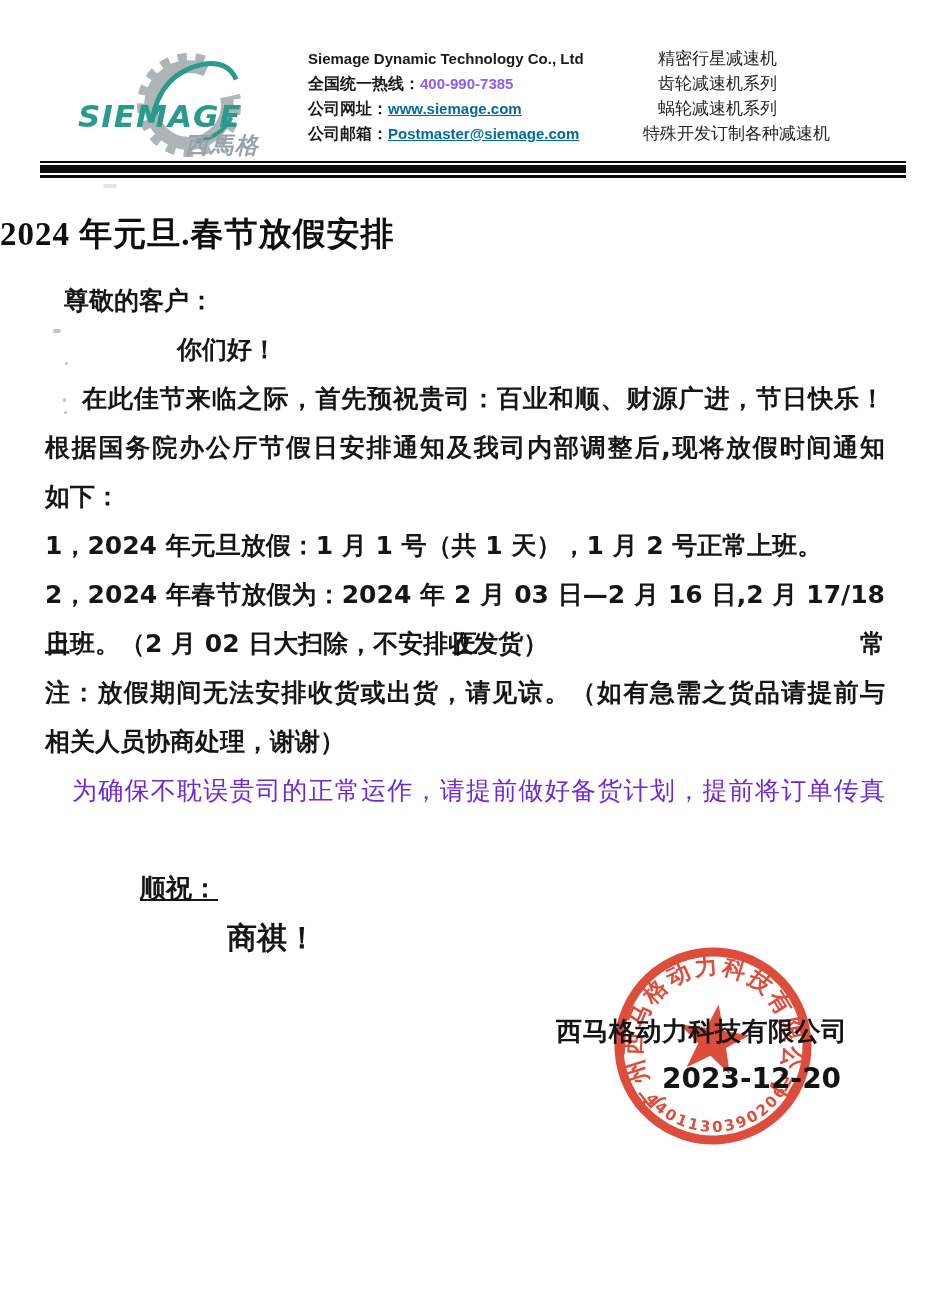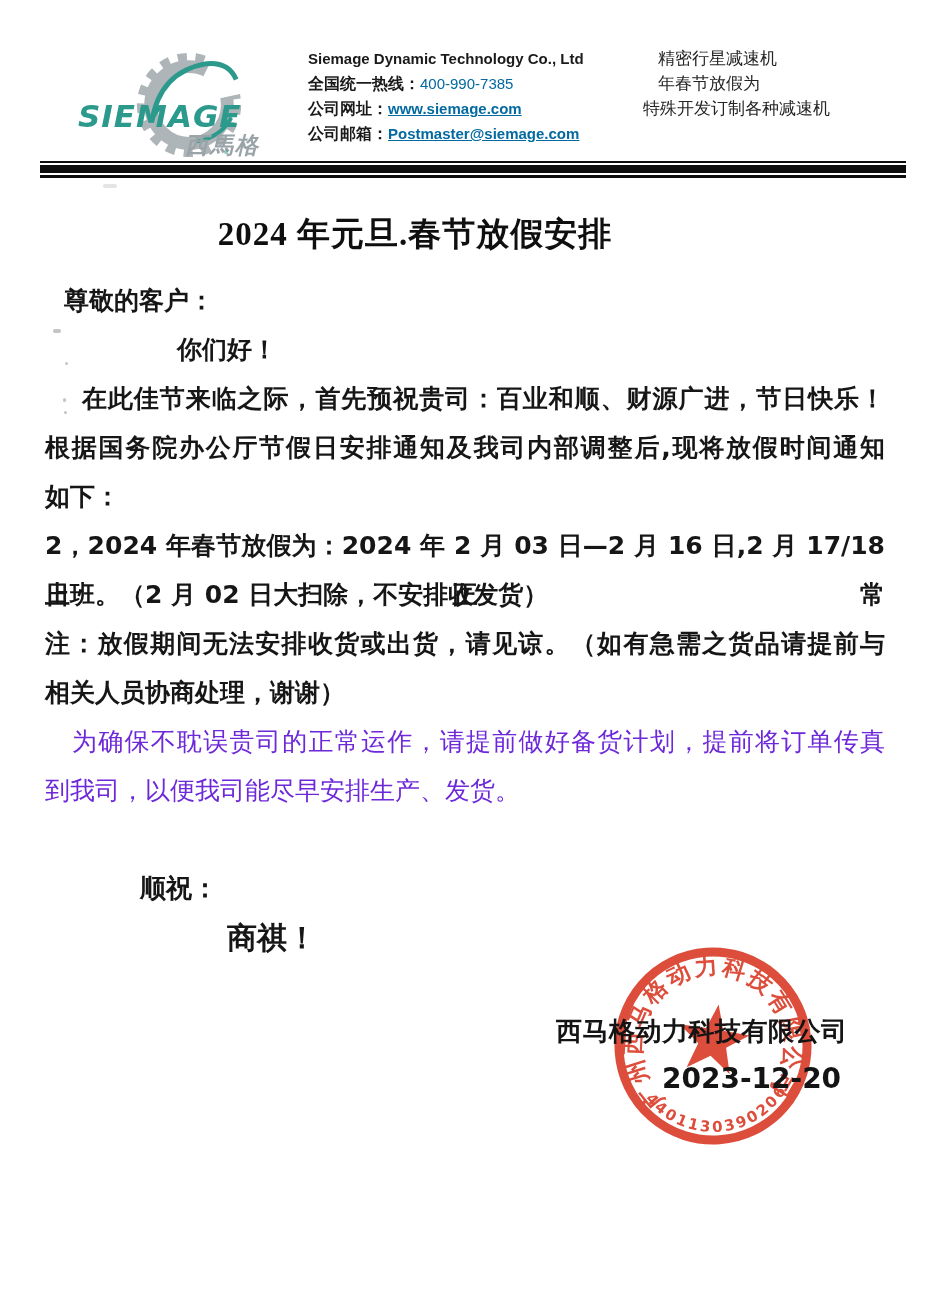--- a/index.html
+++ b/index.html
@@ -16,51 +16,51 @@
     font-style:italic;font-weight:800;font-size:31px;letter-spacing:1px;color:#2B9A8C;
   }
   .brand-cn{
     position:absolute;left:100px;top:84px;font-size:23px;font-weight:700;font-style:italic;
     color:#9AA4A8;letter-spacing:2px;font-family:"Liberation Serif",serif;margin-left:7px;
   }
   .info{position:absolute;left:308px;top:46px;width:280px;}
   .info .row{height:25px;line-height:25px;font-size:16px;white-space:nowrap;}
   .info .en{font-family:"Liberation Sans","DejaVu Sans",sans-serif;font-weight:700;font-size:15px;color:#1a1a1a;}
   .info .lbl{font-weight:700;color:#1a1a1a;}
-  .info .val{font-family:"Liberation Sans","DejaVu Sans",sans-serif;font-weight:400;font-size:15px;color:#0369a1;}
+  .info .val{font-family:"Liberation Sans","DejaVu Sans",sans-serif;font-weight:700;font-size:15px;color:#8b5cf6;}
   .info a.link{
     font-family:"Liberation Sans","DejaVu Sans",sans-serif;font-weight:700;font-size:15px;
     color:#0369a1;text-decoration:underline;cursor:pointer;
   }
   .products{position:absolute;left:643px;top:46px;width:270px;}
   .products .prod{height:25px;line-height:25px;font-size:17px;color:#242424;white-space:nowrap;}
   .products .prod.ind{padding-left:15px;}
   
   .rule{position:absolute;left:40px;top:161px;width:866px;}
   .rule .r1{height:2px;background:#0d0d0d;}
   .rule .g{height:2px;background:#ffffff;}
   .rule .r2{height:8px;background:#0d0d0d;}
   .rule .r3{height:3px;background:#0d0d0d;}
   
   .title{
-    position:absolute;left:0;top:212px;width:830px;margin:0;text-align:center;
+    position:absolute;left:0;top:212px;width:830px;margin:0;text-align:left;
     font-size:33px;font-weight:700;letter-spacing:1px;color:#0f0f0f;
   }
   
   .body{position:absolute;left:45px;top:276px;width:840px;}
   .nline{height:49px;line-height:49px;font-size:25px;white-space:nowrap;}
   .sal{margin-left:19px;font-weight:700;font-size:25px;}
   .greet{margin-left:132px;font-weight:700;font-size:25px;}
   .hei{font-family:"DejaVu Sans","Liberation Sans",sans-serif;font-weight:700;white-space:normal;}
   .hei2{font-family:"DejaVu Sans","Liberation Sans",sans-serif;font-weight:400;color:#6d28d9;white-space:normal;}
   .fill{text-align:justify;text-align-last:justify;}
   .ind-a{text-indent:37px;}
   .ind-b{text-indent:27px;}
   .spacer{height:49px;}
-  .closing1{margin-left:95px;font-weight:600;font-size:26px;}
+  .closing1{margin-left:95px;font-weight:600;font-size:26px;text-decoration:underline;}
   .closing2{margin-left:182px;font-weight:600;font-size:30px;}
   
   .stamp{position:absolute;left:583px;top:916px;width:260px;height:260px;transform:rotate(-4deg);opacity:.9;}
   .sig{
     position:absolute;left:556px;top:1014px;font-size:26px;font-weight:600;
     letter-spacing:0.5px;color:#141414;white-space:nowrap;z-index:5;
   }
   .sig-date{
     position:absolute;left:662px;top:1062px;font-size:28px;font-weight:700;
     font-family:"DejaVu Sans","Liberation Sans",sans-serif;color:#141414;z-index:5;
@@ -93,46 +93,47 @@
     <div class="row">
       <span class="lbl">公司网址：</span><a class="link">www.siemage.com</a>
     </div>
     <div class="row">
       <span class="lbl">公司邮箱：</span><a class="link">Postmaster@siemage.com</a>
     </div>
   </div>
 
   <div class="products">
     <div class="prod ind">精密行星减速机</div>
-    <div class="prod ind">年春节放假为</div>
+    <div class="prod ind">齿轮减速机系列</div>
+    <div class="prod ind">蜗轮减速机系列</div>
     <div class="prod">特殊开发订制各种减速机</div>
   </div>
 
   <div class="rule">
     <div class="r1"></div>
       <div class="g"></div>
       <div class="r2"></div>
       <div class="g"></div>
       <div class="r3"></div>
   </div>
 
   <h1 class="title">2024 年元旦.春节放假安排</h1>
 
   <main class="body">
     <div class="nline sal">尊敬的客户：</div>
     <div class="nline greet">你们好！</div>
     <div class="nline hei fill ind-a">在此佳节来临之际，首先预祝贵司：百业和顺、财源广进，节日快乐！</div>
     <div class="nline hei fill">根据国务院办公厅节假日安排通知及我司内部调整后,现将放假时间通知</div>
     <div class="nline hei">如下：</div>
+    <div class="nline hei">1，2024 年元旦放假：1 月 1 号（共 1 天），1 月 2 号正常上班。</div>
     <div class="nline hei fill">2，2024 年春节放假为：2024 年 2 月 03 日—2 月 16 日,2 月 17/18 日正常</div>
     <div class="nline hei">上班。（2 月 02 日大扫除，不安排收发货）</div>
     <div class="nline hei fill">注：放假期间无法安排收货或出货，请见谅。（如有急需之货品请提前与</div>
     <div class="nline hei">相关人员协商处理，谢谢）</div>
     <div class="nline hei2 fill ind-b">为确保不耽误贵司的正常运作，请提前做好备货计划，提前将订单传真</div>
-    <div class="nline hei2">到我司，以便我司能尽早安排生产、发货。</div>
     <div class="spacer"></div>
     <div class="nline closing1">顺祝：</div>
     <div class="nline closing2">商祺！</div>
   </main>
 
   <svg class="stamp" viewBox="0 0 260 260">
     <defs>
       <path id="arcTop" d="M 83.7 185.2 A 72 72 0 1 1 176.3 185.2" fill="none"></path>
       <path id="arcBottom" d="M 59.6 179.3 A 86 86 0 0 0 200.4 179.3" fill="none"></path>
     </defs>

